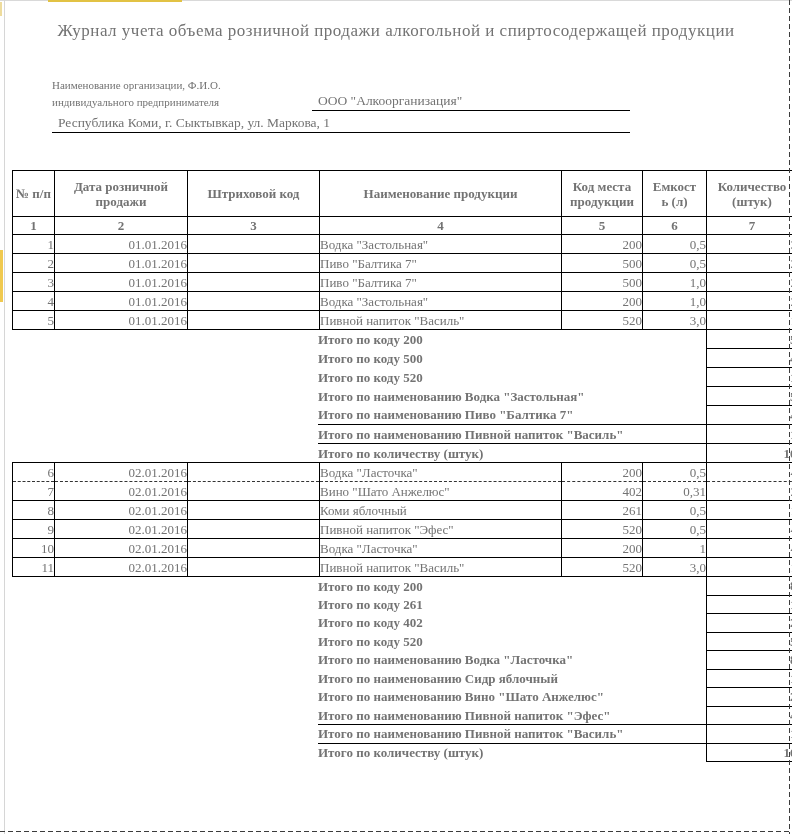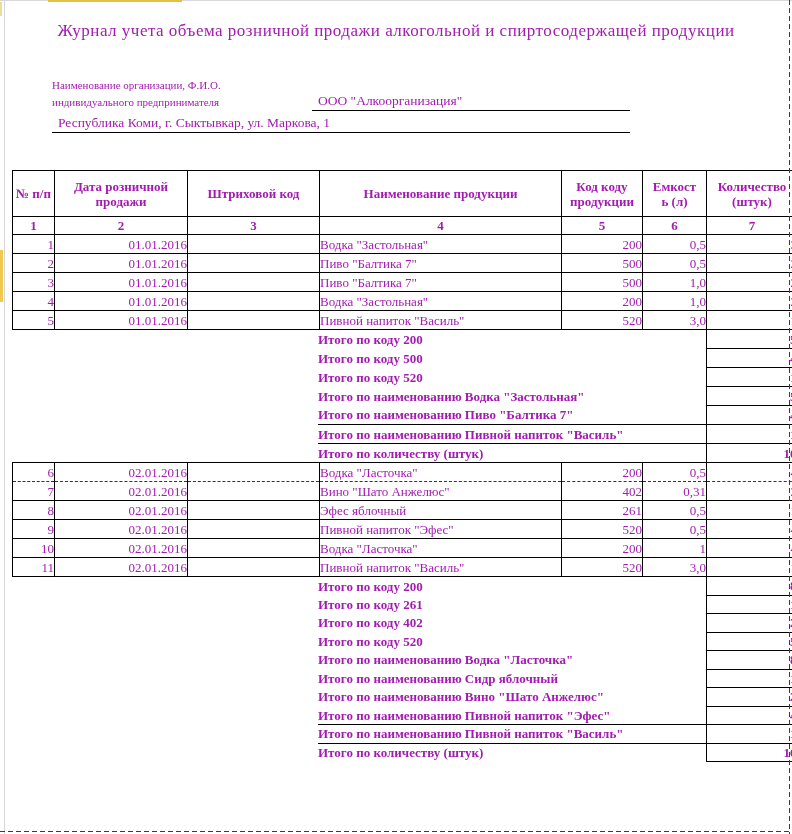--- a/index.html
+++ b/index.html
@@ -1,18 +1,18 @@
 <!DOCTYPE html>
 <html><head>
 <meta charset="utf-8">
 <style>
   html,body { margin:0; padding:0; background:#ffffff; }
   .page {
     position:relative; width:792px; height:834px; overflow:hidden;
-    background:#ffffff; color:#a21caf;
+    background:#ffffff; color:#737373;
     font-family:"Liberation Serif", serif;
   }
   
   .edge-top-line { position:absolute; top:0; left:0; width:792px; height:1px; background:#d9d9d9; }
   .edge-left-line { position:absolute; top:0; left:4px; width:1px; height:834px; background:#d6d6d6; }
   .edge-top-yellow { position:absolute; top:0; left:48px; width:134px; height:2px; background:#e2c244; }
   .edge-corner-yellow { position:absolute; top:2px; left:0; width:2px; height:14px; background:#eedc9d; }
   .edge-row-yellow { position:absolute; top:250px; left:0; width:3px; height:52px; background:#f0c94f; }
   
   .pb-v { position:absolute; top:0; left:789px; width:1px; height:834px; z-index:5;
@@ -85,21 +85,21 @@
         <col style="width:64px">
         <col style="width:91px">
     </colgroup>
     <thead>
       <tr>
         <th>№ п/п</th>
         <th>Дата розничной
 продажи</th>
         <th>Штриховой код</th>
         <th>Наименование продукции</th>
-        <th>Код коду
+        <th>Код места
 продукции</th>
         <th>Емкост
 ь (л)</th>
         <th>Количество
 (штук)</th>
       </tr>
       <tr class="numrow">
         <td>1</td>
         <td>2</td>
         <td>3</td>
@@ -232,21 +232,21 @@
         <td></td>
         <td class="al">Вино "Шато Анжелюс"</td>
         <td class="ar">402</td>
         <td class="ar">0,31</td>
         <td class="ar">2</td>
       </tr>
         <tr>
         <td class="ar">8</td>
         <td class="ar">02.01.2016</td>
         <td></td>
-        <td class="al">Эфес яблочный</td>
+        <td class="al">Коми яблочный</td>
         <td class="ar">261</td>
         <td class="ar">0,5</td>
         <td class="ar">1</td>
       </tr>
         <tr>
         <td class="ar">9</td>
         <td class="ar">02.01.2016</td>
         <td></td>
         <td class="al">Пивной напиток "Эфес"</td>
         <td class="ar">520</td>

